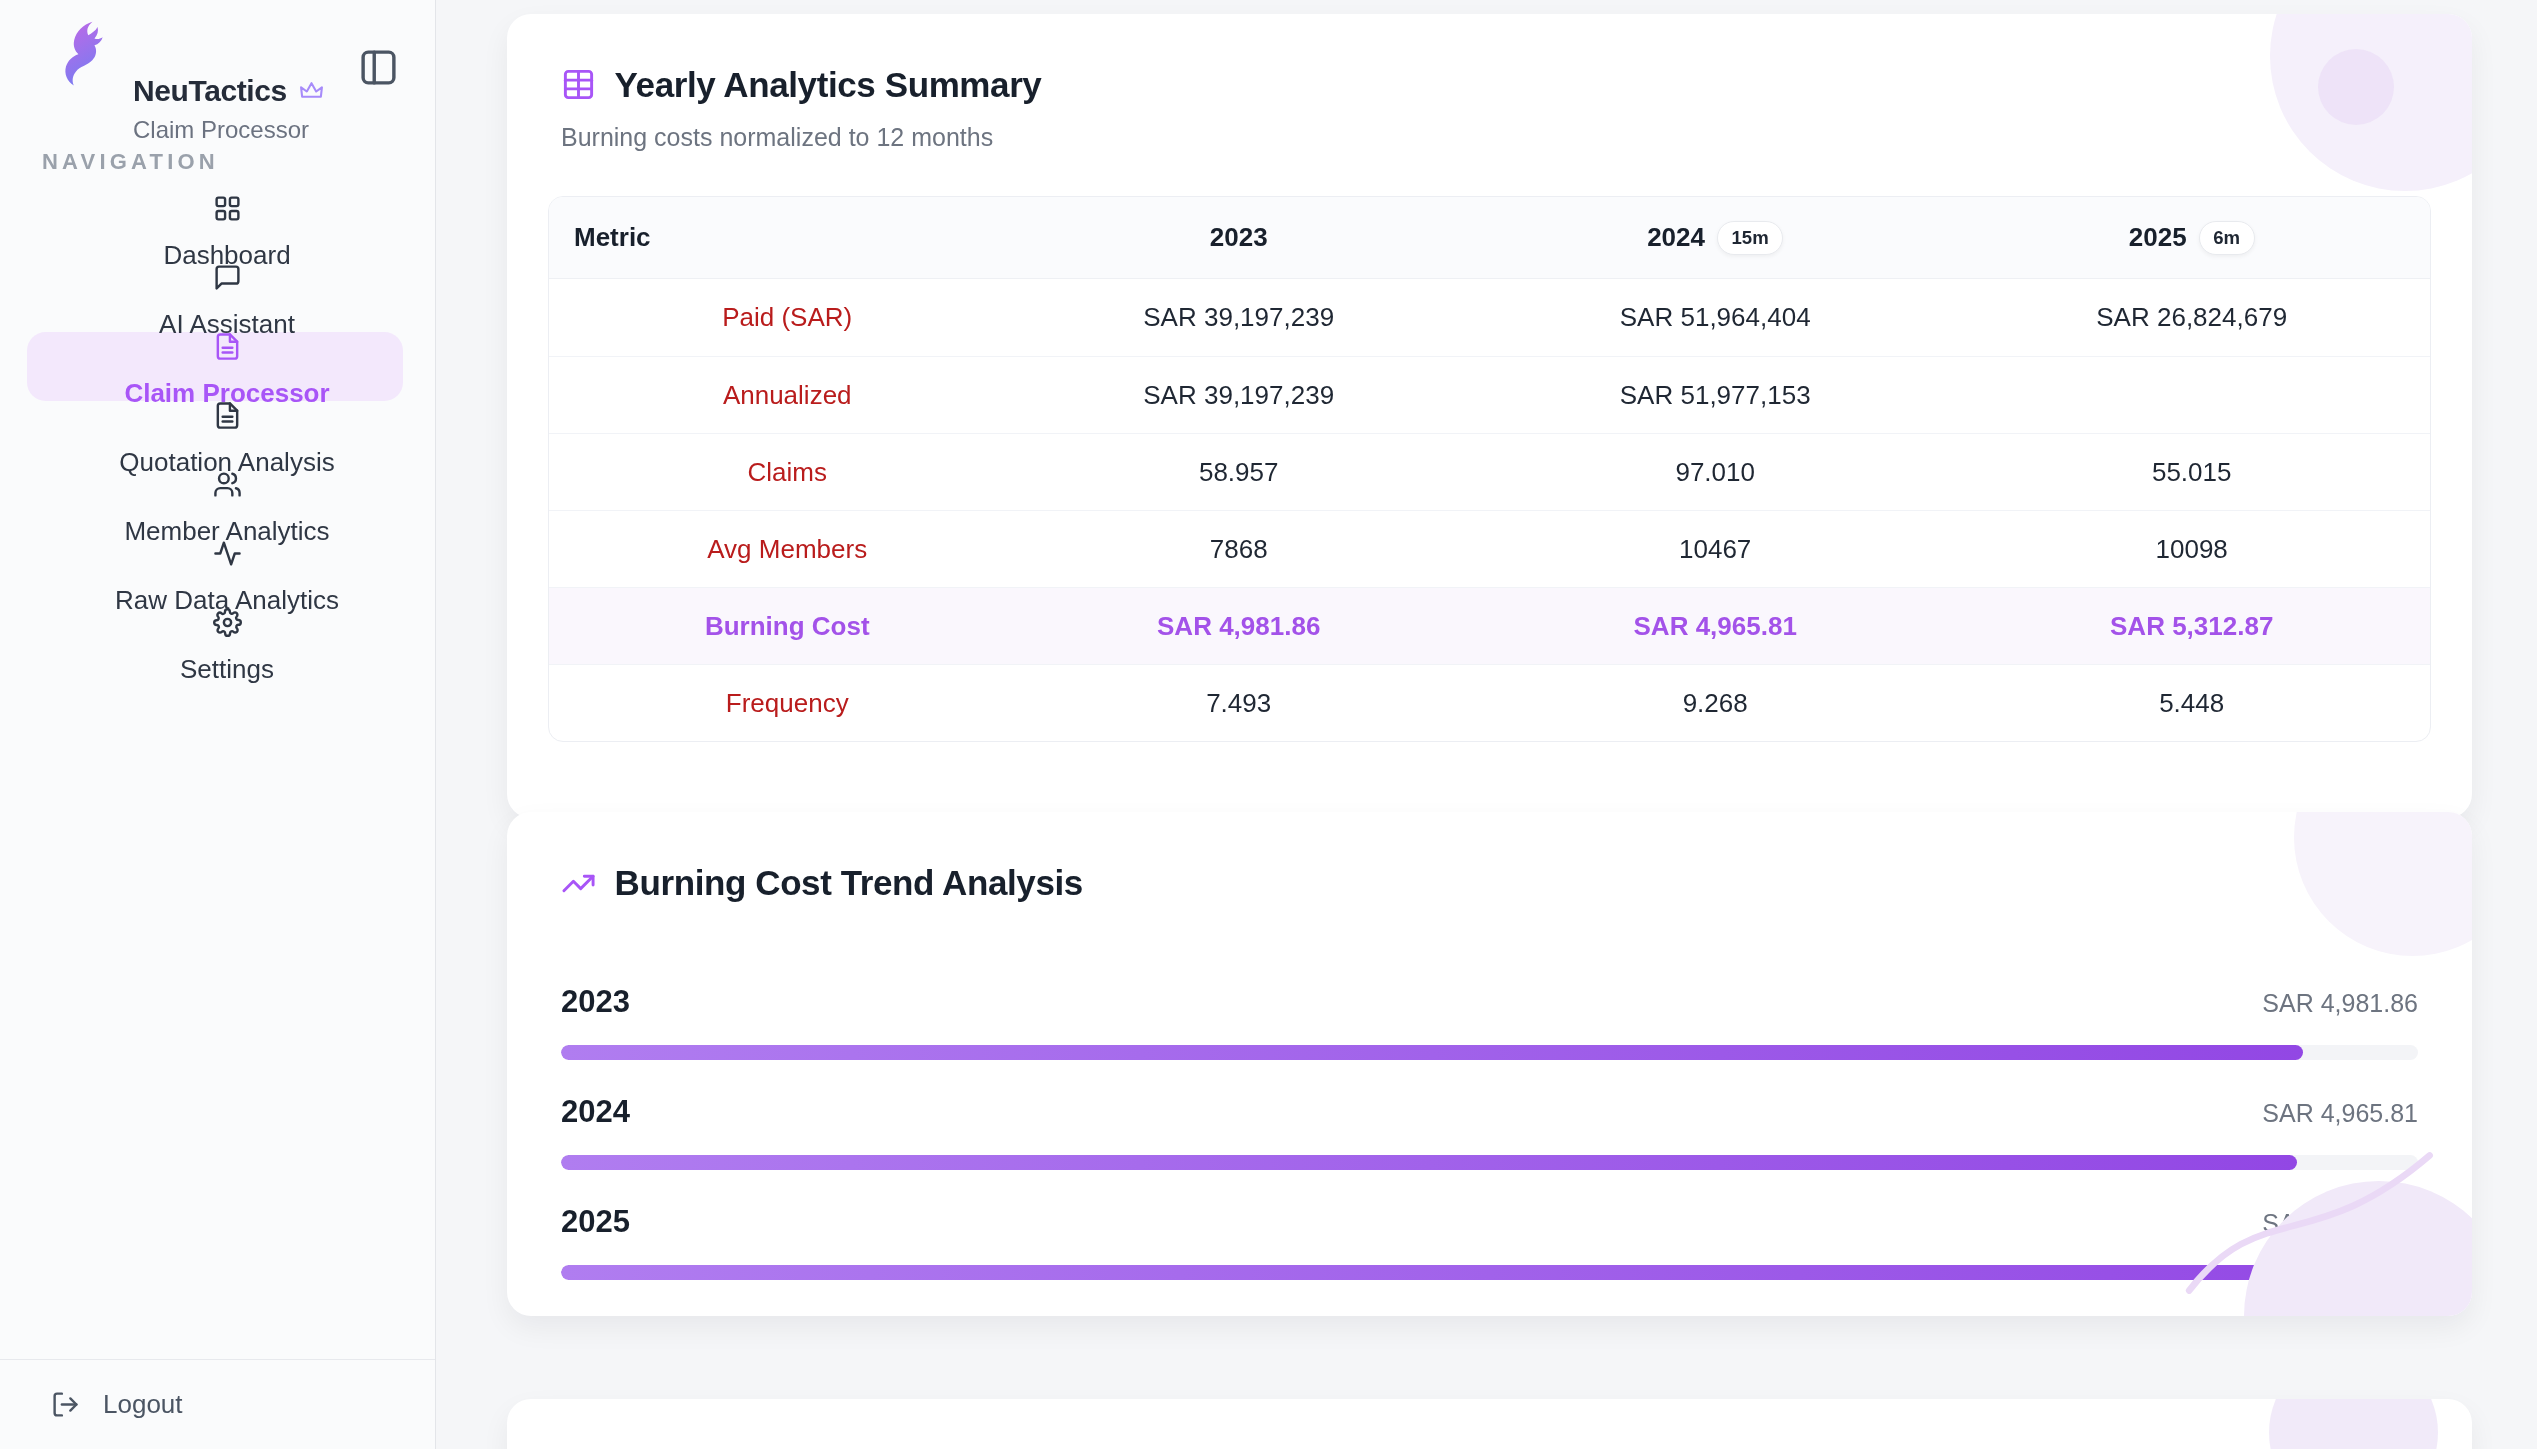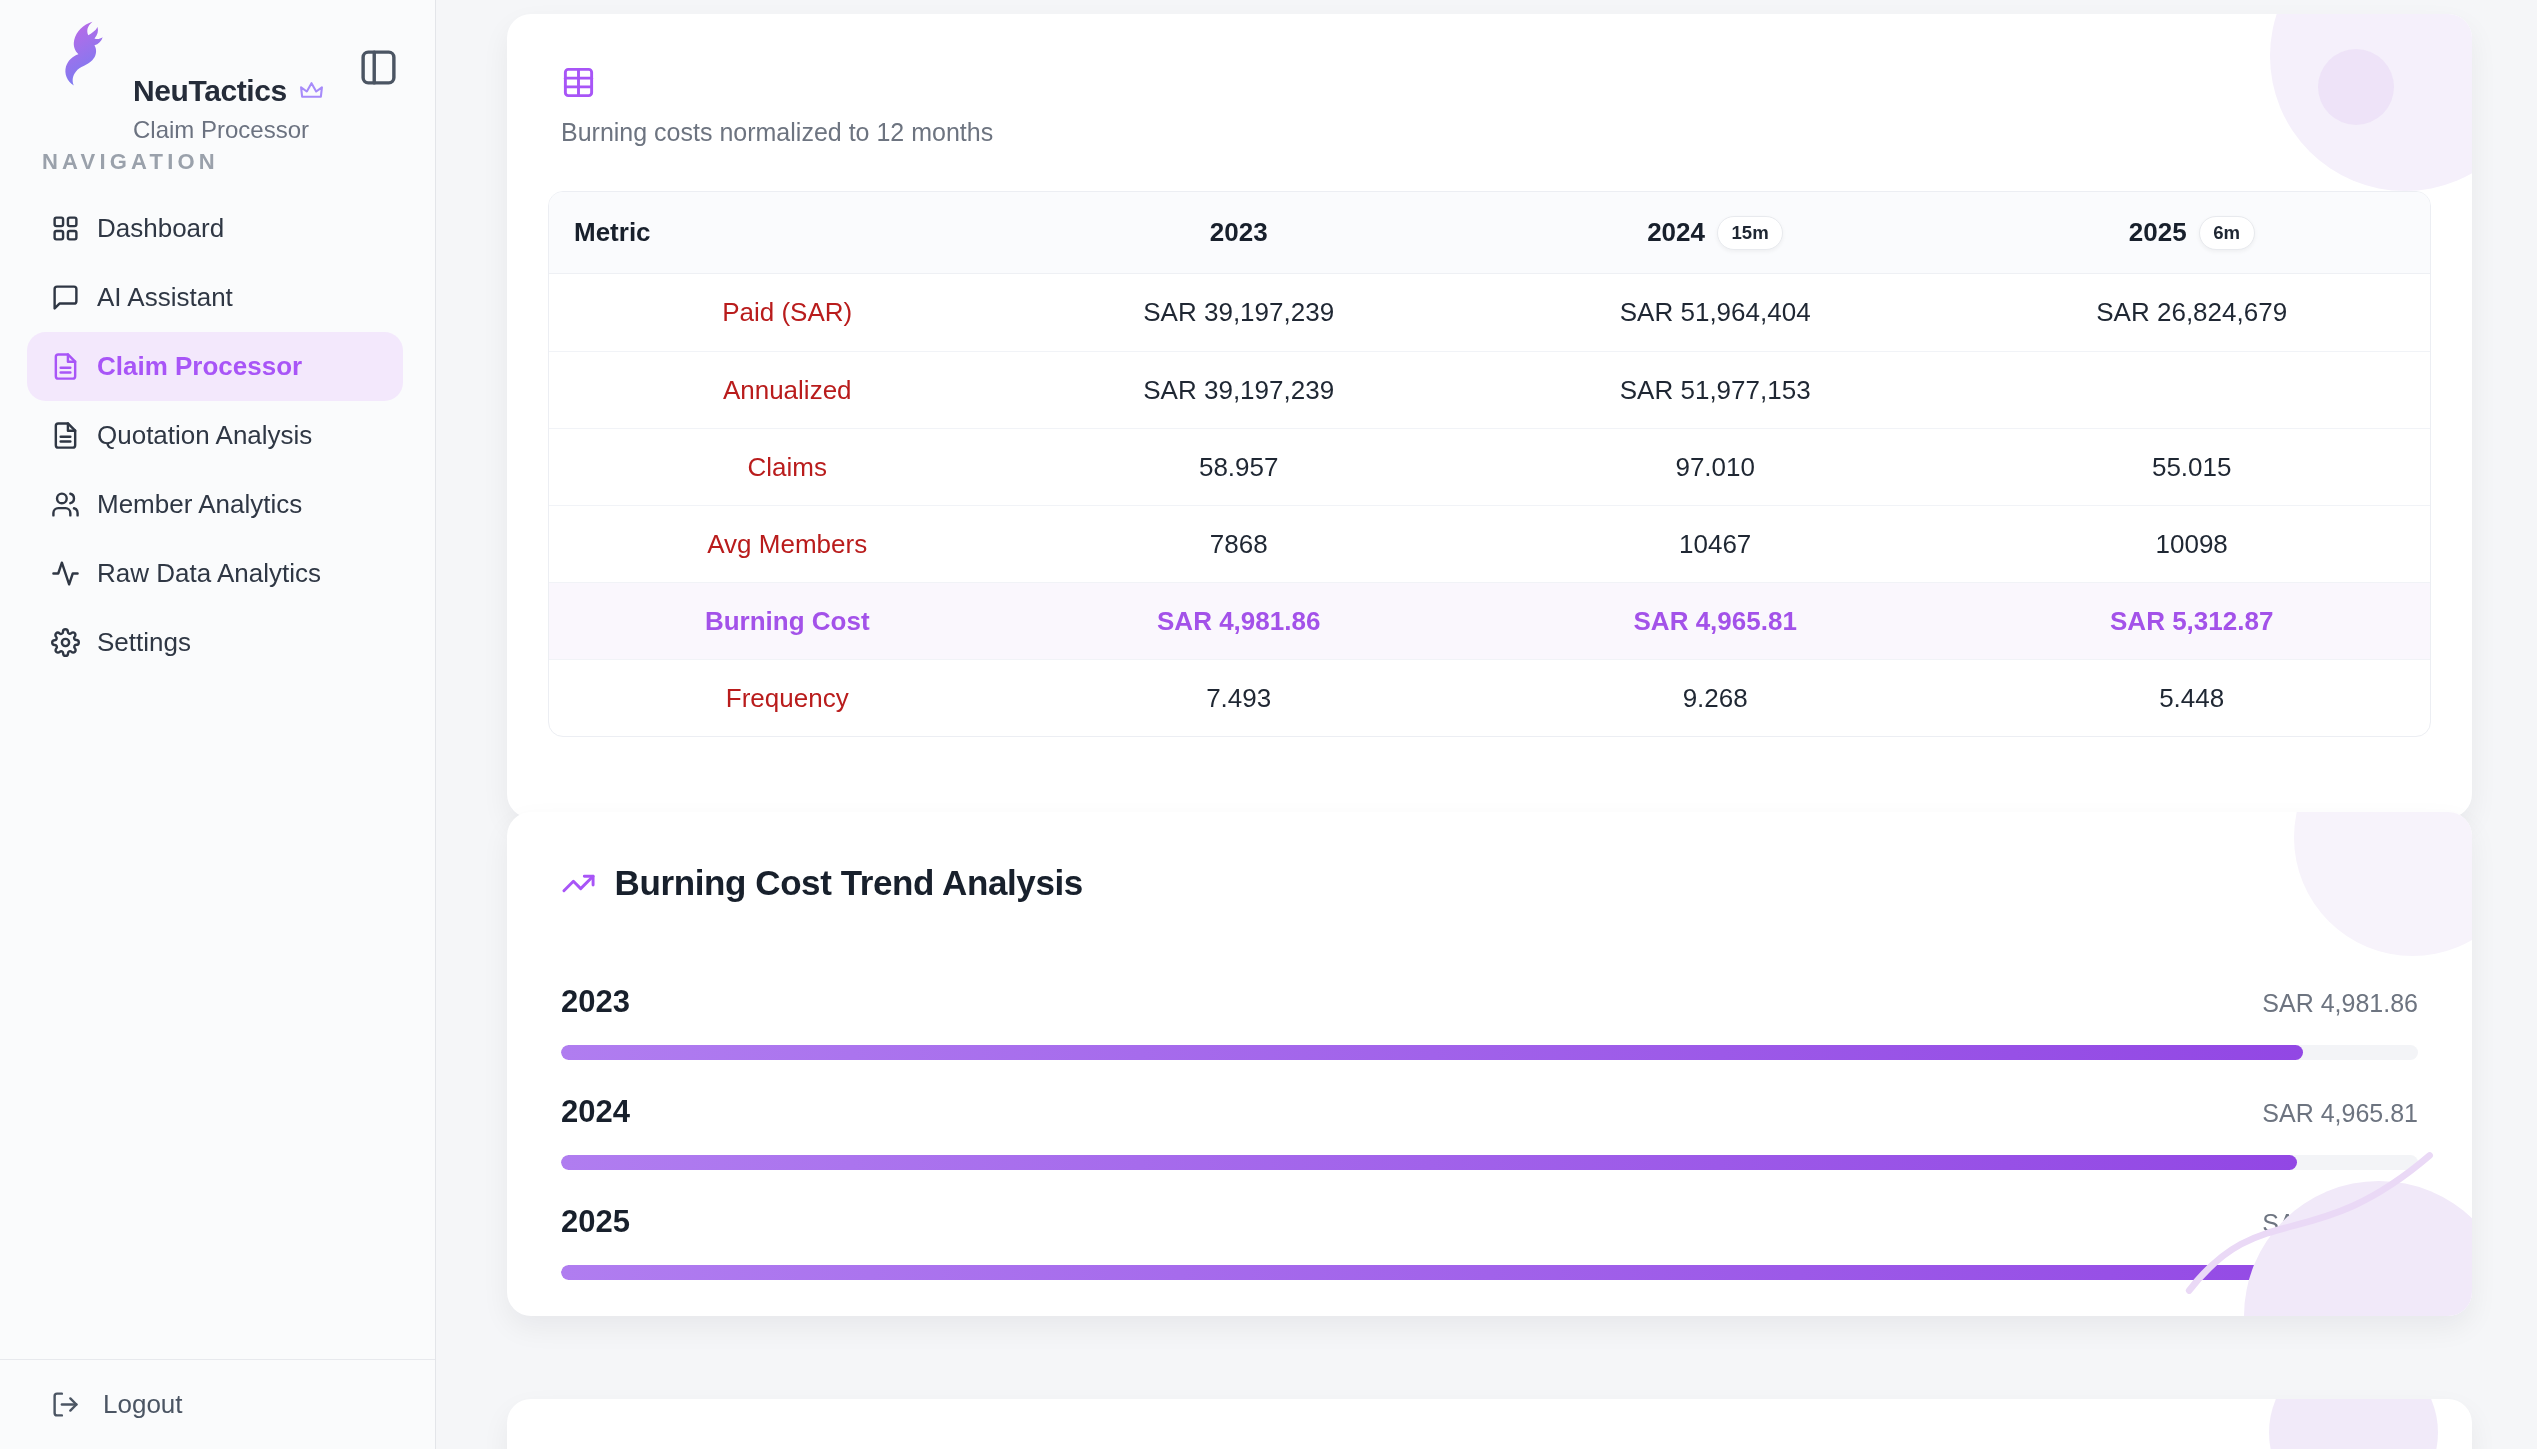--- a/index.html
+++ b/index.html
@@ -15,21 +15,21 @@
   .brand-name-row { display:flex; align-items:center; gap:12px;margin-top:44px; }
   .brand-name { font-size:30px; font-weight:700; color:#252c39; letter-spacing:-0.4px; }
   .crown { width:25px; height:25px; color:#a78bfa; }
   .brand-sub { margin-top:8.4px; font-size:24px; color:#6b7280; }
   .collapse-btn { position:absolute; left:358px; top:47px; width:41px; height:41px;
                   color:#4b5563; cursor:pointer; background:none; border:none; }
   .nav-section-label { position:absolute; left:42px; top:149px; font-size:22px; font-weight:700;
                        letter-spacing:4.2px; color:#9aa1ab; }
   .nav { position:absolute; left:27px; right:32px; top:194px; }
   .nav-item { height:69px; display:flex; align-items:center; gap:17px; padding-left:24px;
-              border-radius:18.6px; font-size:26px; font-weight:500; color:#2f3744; cursor:pointer; }
+              border-radius:18.6px; font-size:26px; font-weight:500; color:#2f3744; cursor:pointer;flex-direction:column; }
   .nav-item.active { background:#f3e8fc; color:#a855f7; font-weight:600; }
   .nav-icon { width:29px; height:29px; flex:0 0 29px; }
   .nav-icon svg, .crown svg, .collapse-btn svg, .t-icon svg, .logout-icon svg { width:100%; height:100%; display:block; }
   .logout-bar { position:absolute; left:0; right:0; top:1359px; height:90px;
                 border-top:1.7px solid #e7e9ed; display:flex; align-items:center;
                 gap:23px; padding-left:51px; color:#4b5563; font-size:26px; cursor:pointer; }
   .logout-icon { width:29px; height:29px; }
 
   
   .main { position:absolute; left:438px; top:0; right:0; bottom:0; background:#f5f6f8; overflow:hidden; }
@@ -207,20 +207,21 @@
     <div class="card-head">
       <div class="card-title-row">
         <span class="t-icon">
             <svg viewBox="0 0 24 24" fill="none" stroke="currentColor" stroke-width="2" stroke-linecap="round" stroke-linejoin="round">
               <rect x="3" y="3" width="18" height="18" rx="2"></rect>
               <path d="M3 9h18"></path>
               <path d="M3 15h18"></path>
               <path d="M12 3v18"></path>
             </svg>
           </span>
+        <span class="card-title">Yearly Analytics Summary</span>
       </div>
       <div class="card-sub">Burning costs normalized to 12 months</div>
     </div>
     <div class="table-wrap">
       <div class="thead" id="thead">
           <div class="cell-metric"><span class="th-group">
               <span>Metric</span>
             </span></div>
           <div class="cell-val"><span class="th-group">
               <span>2023</span>

